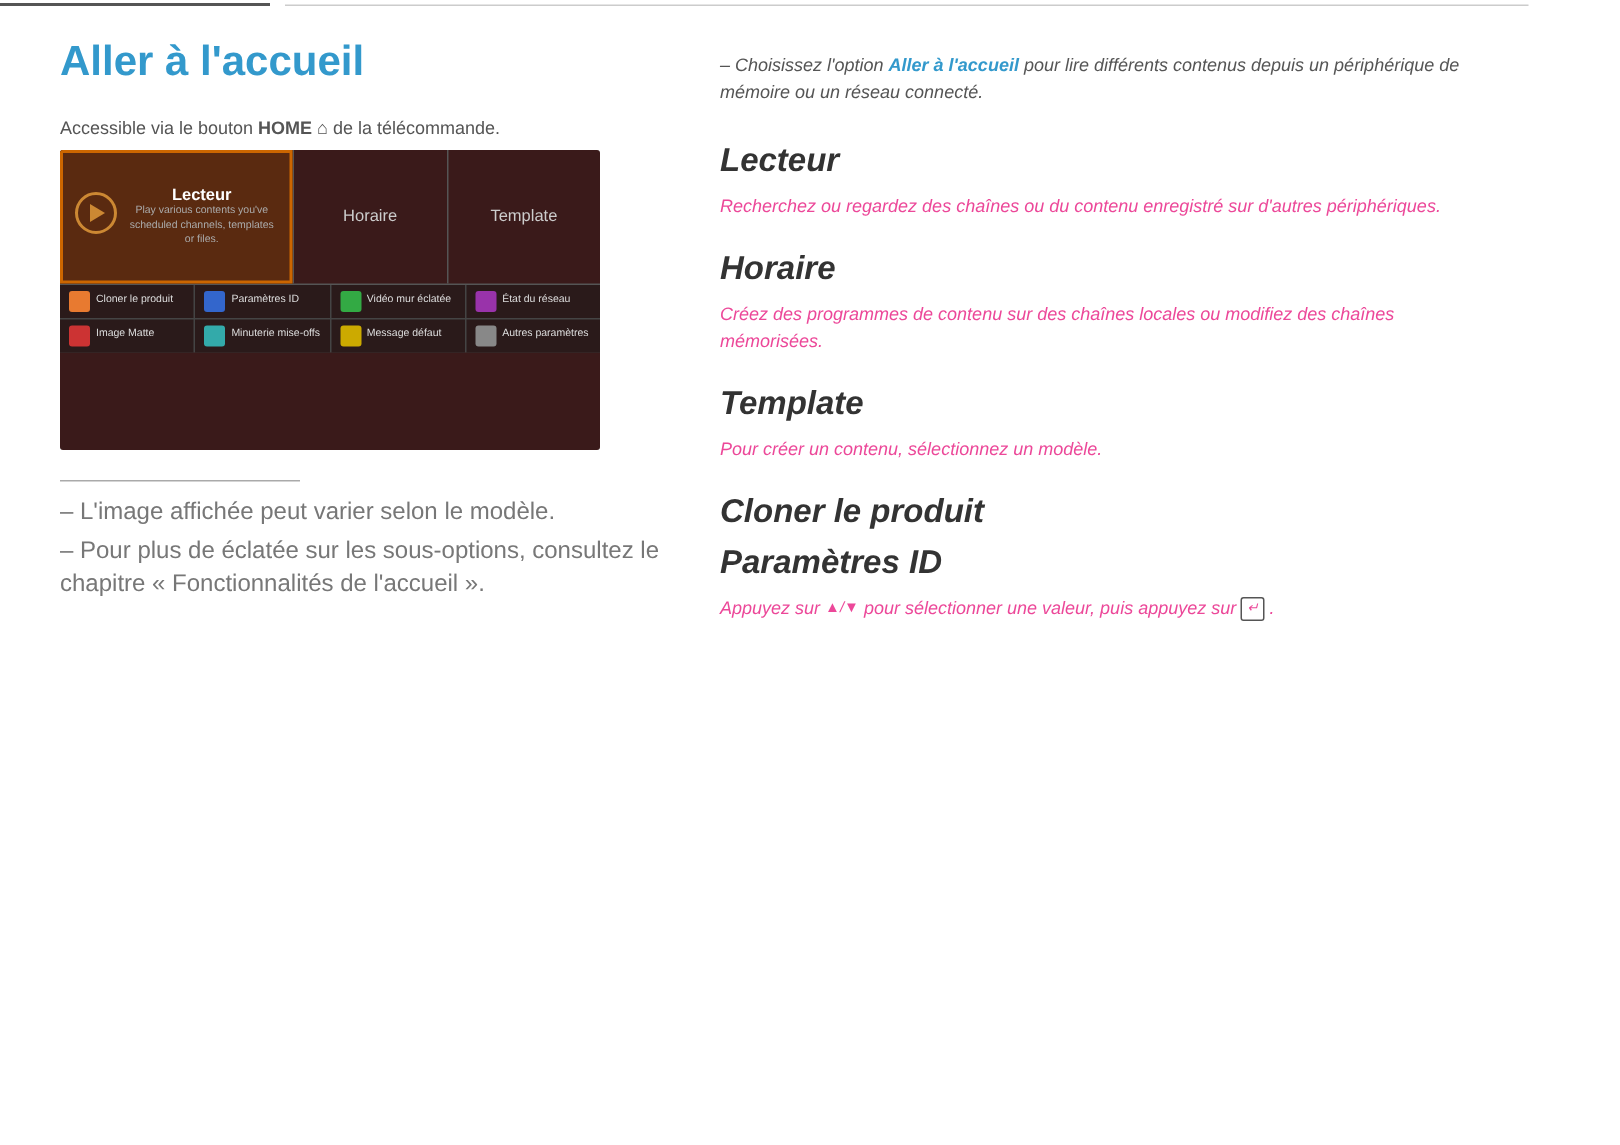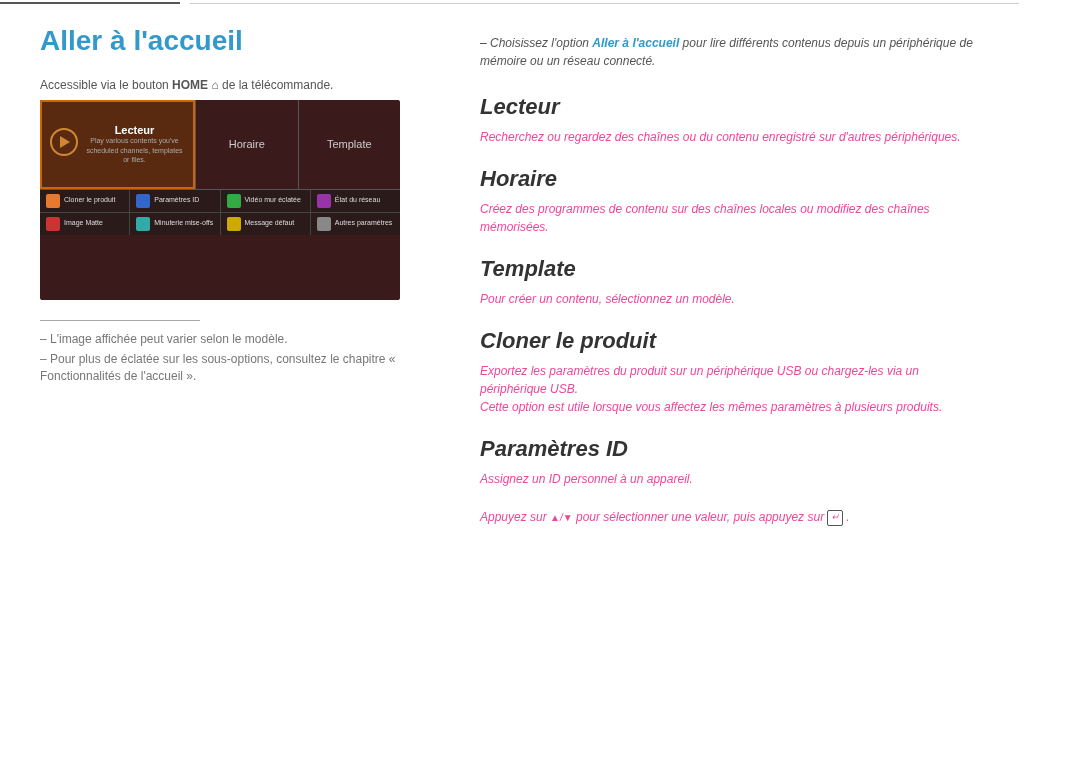--- a/index.html
+++ b/index.html
@@ -201,21 +201,21 @@
 
     
     .footnote-rule {
       width: 160px;
       height: 1px;
       background: #aaa;
       margin-bottom: 10px;
     }
 
     .footnote {
-      font-size: 12px;
+      font-size: 16px;
       color: #777;
       margin-bottom: 4px;
       line-height: 1.4;
     }
     .footnote::before {
       content: '– ';
     }
 
     
     .right-column {
@@ -356,27 +356,22 @@
       <h2 class="section-title">Lecteur</h2>
       <p class="section-text">Recherchez ou regardez des chaînes ou du contenu enregistré sur d'autres périphériques.</p>
 
       <h2 class="section-title">Horaire</h2>
       <p class="section-text">Créez des programmes de contenu sur des chaînes locales ou modifiez des chaînes mémorisées.</p>
 
       <h2 class="section-title">Template</h2>
       <p class="section-text">Pour créer un contenu, sélectionnez un modèle.</p>
 
       <h2 class="section-title">Cloner le produit</h2>
-      <p class="section-text">
-        Exportez les paramètres du produit sur un périphérique USB ou chargez-les via un périphérique USB.<br>
-        Cette option est utile lorsque vous affectez les mêmes paramètres à plusieurs produits.
-      </p>
 
       <h2 class="section-title">Paramètres ID</h2>
-      <p class="section-text">Assignez un ID personnel à un appareil.</p>
       <p class="section-text">
         <span>Appuyez sur </span>
         <span class="updown-icon">▲/▼</span>
         <span> pour sélectionner une valeur, puis appuyez sur </span>
         <span style="display:inline-block;border:1.5px solid #555;border-radius:2px;font-size:9px;padding:0 3px;vertical-align:middle;">↵</span>
         <span>.</span>
       </p>
 
     </div>
   </div>

